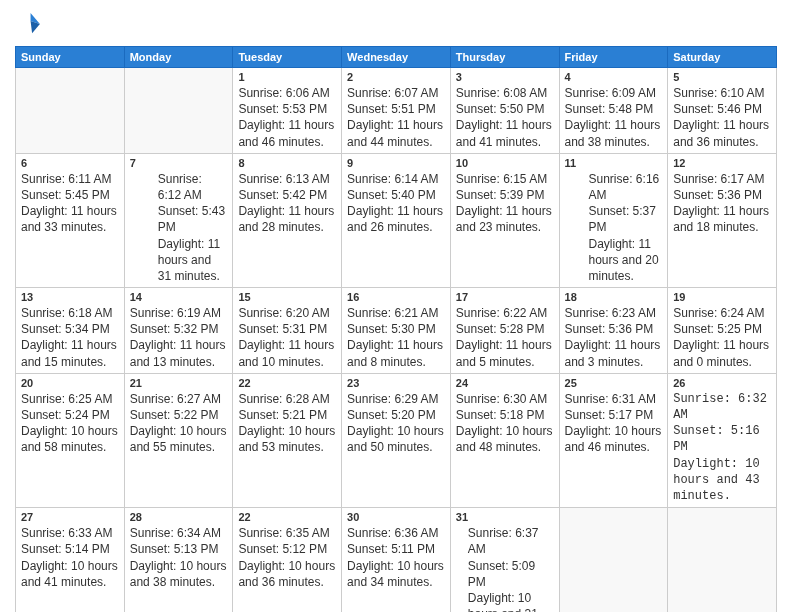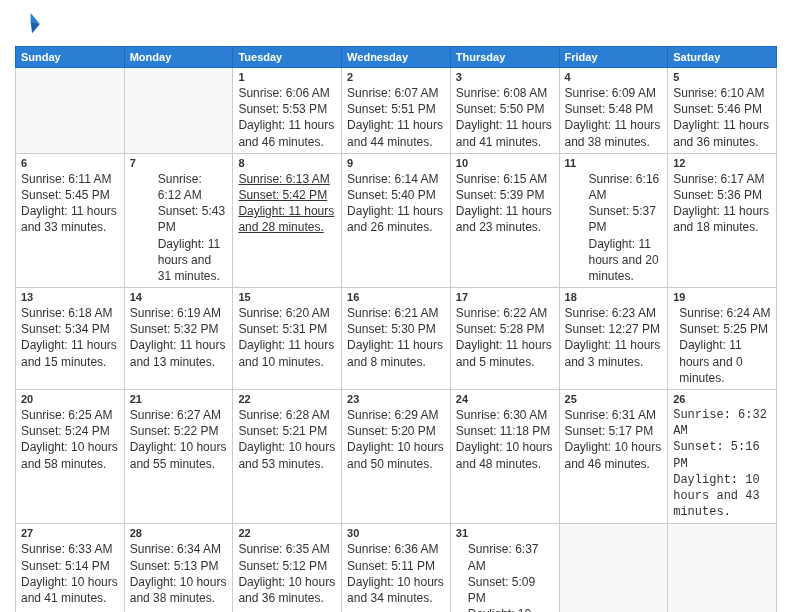--- a/index.html
+++ b/index.html
@@ -170,21 +170,21 @@
 Daylight: 11 hours and 33 minutes.</div>
           </td>
           <td>
             <span class="day-num">7</span>
             <div class="day-info" style="white-space: pre-line; margin-left: 28px;">Sunrise: 6:12 AM
 Sunset: 5:43 PM
 Daylight: 11 hours and 31 minutes.</div>
           </td>
           <td>
             <span class="day-num">8</span>
-            <div class="day-info" style="white-space: pre-line; text-decoration: underline;">Sunrise: 6:13 AM
+            <div class="day-info" style="white-space: pre-line;">Sunrise: 6:13 AM
 Sunset: 5:42 PM
 Daylight: 11 hours and 28 minutes.</div>
           </td>
           <td>
             <span class="day-num">9</span>
             <div class="day-info" style="white-space: pre-line;">Sunrise: 6:14 AM
 Sunset: 5:40 PM
 Daylight: 11 hours and 26 minutes.</div>
           </td>
           <td>
@@ -233,26 +233,26 @@
           </td>
           <td>
             <span class="day-num">17</span>
             <div class="day-info" style="white-space: pre-line;">Sunrise: 6:22 AM
 Sunset: 5:28 PM
 Daylight: 11 hours and 5 minutes.</div>
           </td>
           <td>
             <span class="day-num">18</span>
             <div class="day-info" style="white-space: pre-line;">Sunrise: 6:23 AM
-Sunset: 12:27 PM
+Sunset: 5:36 PM
 Daylight: 11 hours and 3 minutes.</div>
           </td>
           <td>
             <span class="day-num">19</span>
-            <div class="day-info" style="white-space: pre-line; margin-left: 6px;">Sunrise: 6:24 AM
+            <div class="day-info" style="white-space: pre-line;">Sunrise: 6:24 AM
 Sunset: 5:25 PM
 Daylight: 11 hours and 0 minutes.</div>
           </td>
         </tr>
         <tr>
           <td>
             <span class="day-num">20</span>
             <div class="day-info" style="white-space: pre-line;">Sunrise: 6:25 AM
 Sunset: 5:24 PM
 Daylight: 10 hours and 58 minutes.</div>
@@ -271,21 +271,21 @@
           </td>
           <td>
             <span class="day-num">23</span>
             <div class="day-info" style="white-space: pre-line;">Sunrise: 6:29 AM
 Sunset: 5:20 PM
 Daylight: 10 hours and 50 minutes.</div>
           </td>
           <td>
             <span class="day-num">24</span>
             <div class="day-info" style="white-space: pre-line;">Sunrise: 6:30 AM
-Sunset: 11:18 PM
+Sunset: 5:18 PM
 Daylight: 10 hours and 48 minutes.</div>
           </td>
           <td>
             <span class="day-num">25</span>
             <div class="day-info" style="white-space: pre-line;">Sunrise: 6:31 AM
 Sunset: 5:17 PM
 Daylight: 10 hours and 46 minutes.</div>
           </td>
           <td>
             <span class="day-num">26</span>

